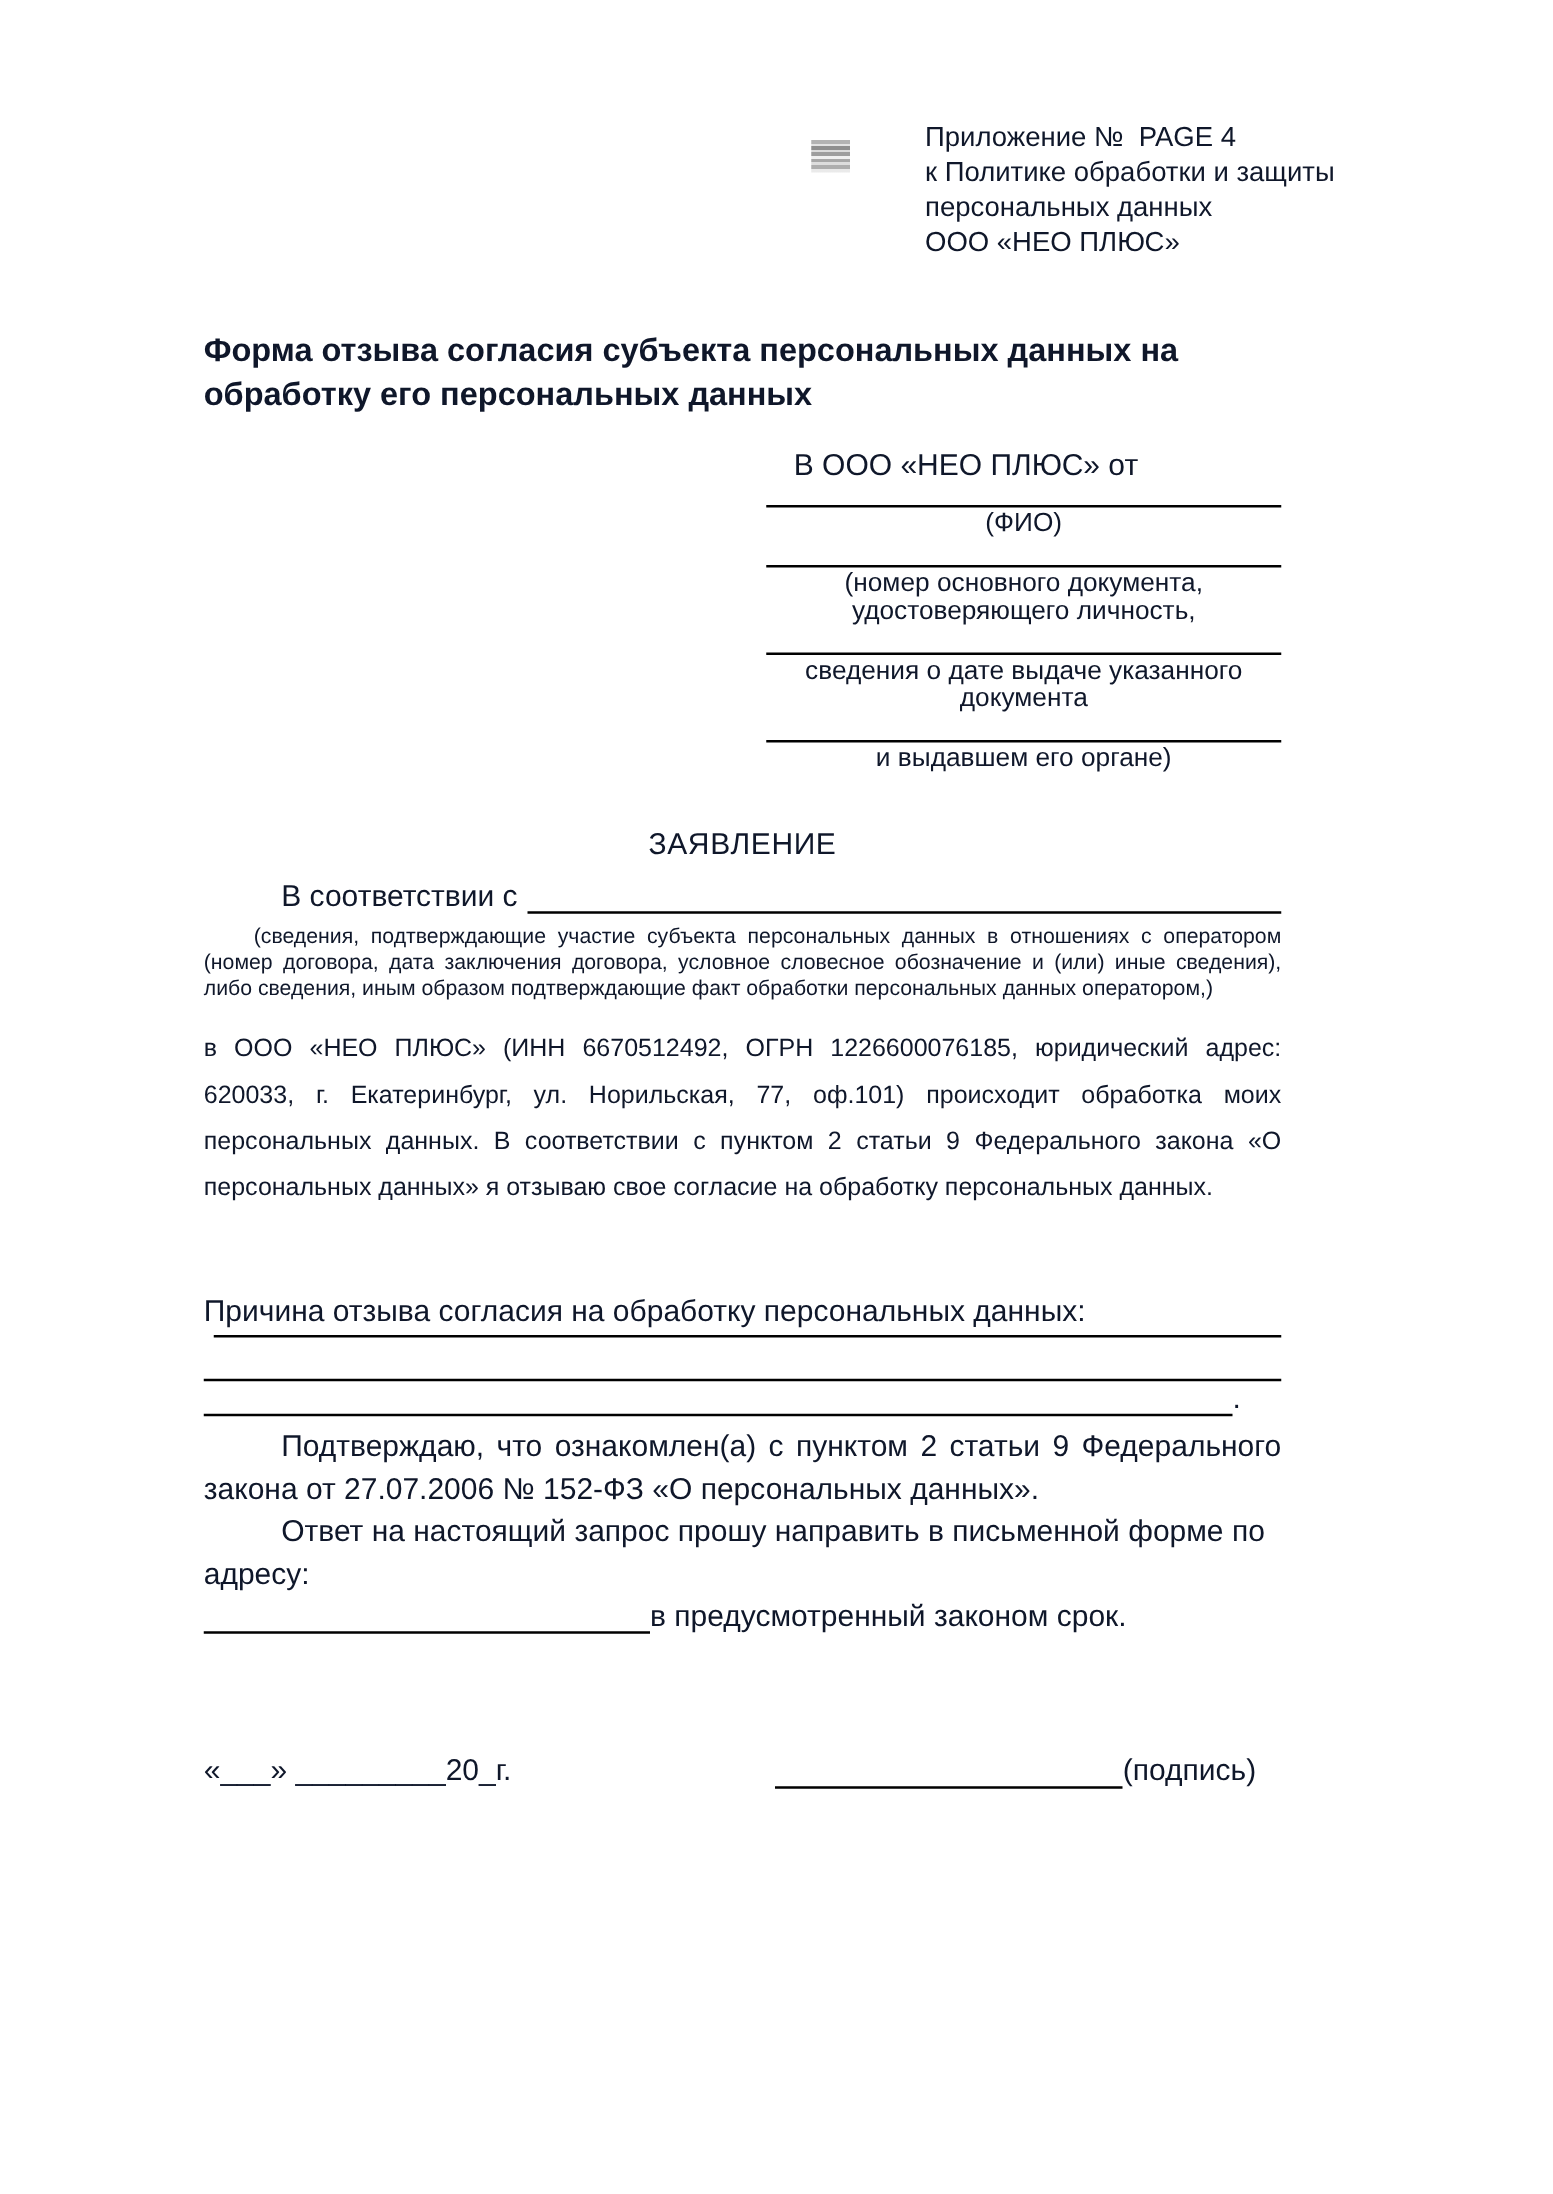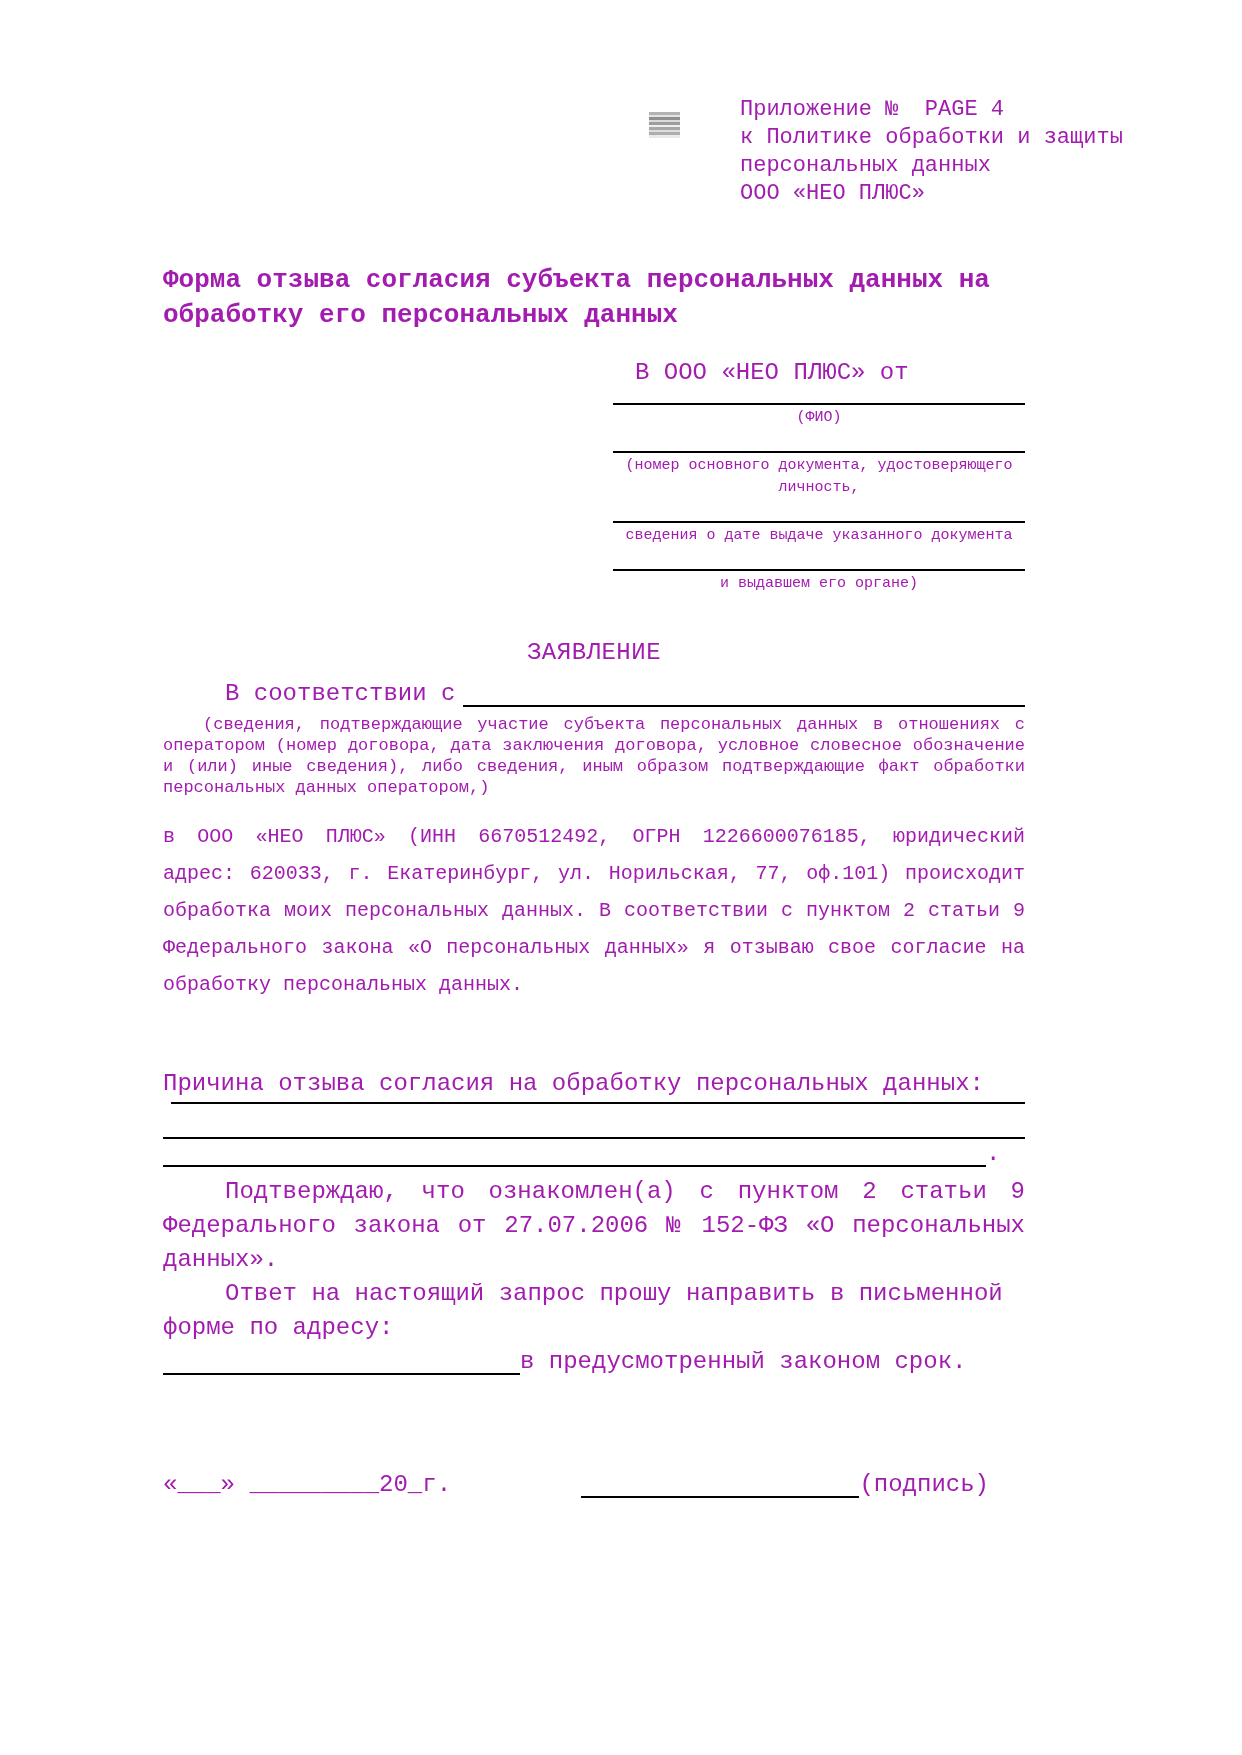--- a/index.html
+++ b/index.html
@@ -1,22 +1,22 @@
 <!DOCTYPE html>
 <html><head>
 <meta charset="utf-8">
 <style>
   html, body { margin: 0; padding: 0; background: #ffffff; }
   .page {
     position: relative;
     width: 1242px;
     height: 1755px;
     background: #ffffff;
-    color: #a21caf;
-    font-family: Liberation Mono, monospace;
+    color: #0f172a;
+    font-family: Liberation Sans, sans-serif;
     overflow: hidden;
   }
   .ws-pre { white-space: pre-wrap; }
 
   
   .artifact {
     position: absolute;
     left: 649px; top: 112px;
     width: 31px; height: 26px;
     background: linear-gradient(to bottom,
@@ -52,21 +52,21 @@
   .addressee {
     width: 412px;
     margin: 26px 0 0 auto;
     font-size: 24px;
   }
   .to-line { padding-left: 22px; margin-bottom: 2px; }
   .fld { margin-bottom: 7px; }
   .fld-rule { height: 15px; border-bottom: 2px solid #000; }
   .fld-cap {
     text-align: center;
-    font-size: 15px;
+    font-size: 21px;
     line-height: 22px;
     padding-top: 2px;
   }
 
   .stmt-heading {
     text-align: center;
     font-size: 24px;
     margin-top: 44px;
     letter-spacing: 0.5px;
   }
@@ -152,21 +152,21 @@
     border-bottom: 2px solid #000;
   }
 
   .footer-row {
     display: flex;
     justify-content: space-between;
     align-items: flex-end;
     margin-top: 92px;
     font-size: 24px;
   }
-  .sig-group { display: flex; align-items: flex-end; margin-right: 36px; justify-content: center; }
+  .sig-group { display: flex; align-items: flex-end; margin-right: 20px; justify-content: center; }
   .sig-line {
     width: 278px;
     height: 20px;
     border-bottom: 2px solid #000;
   }
 </style>
 </head>
 <body>
 
 <div class="page">

